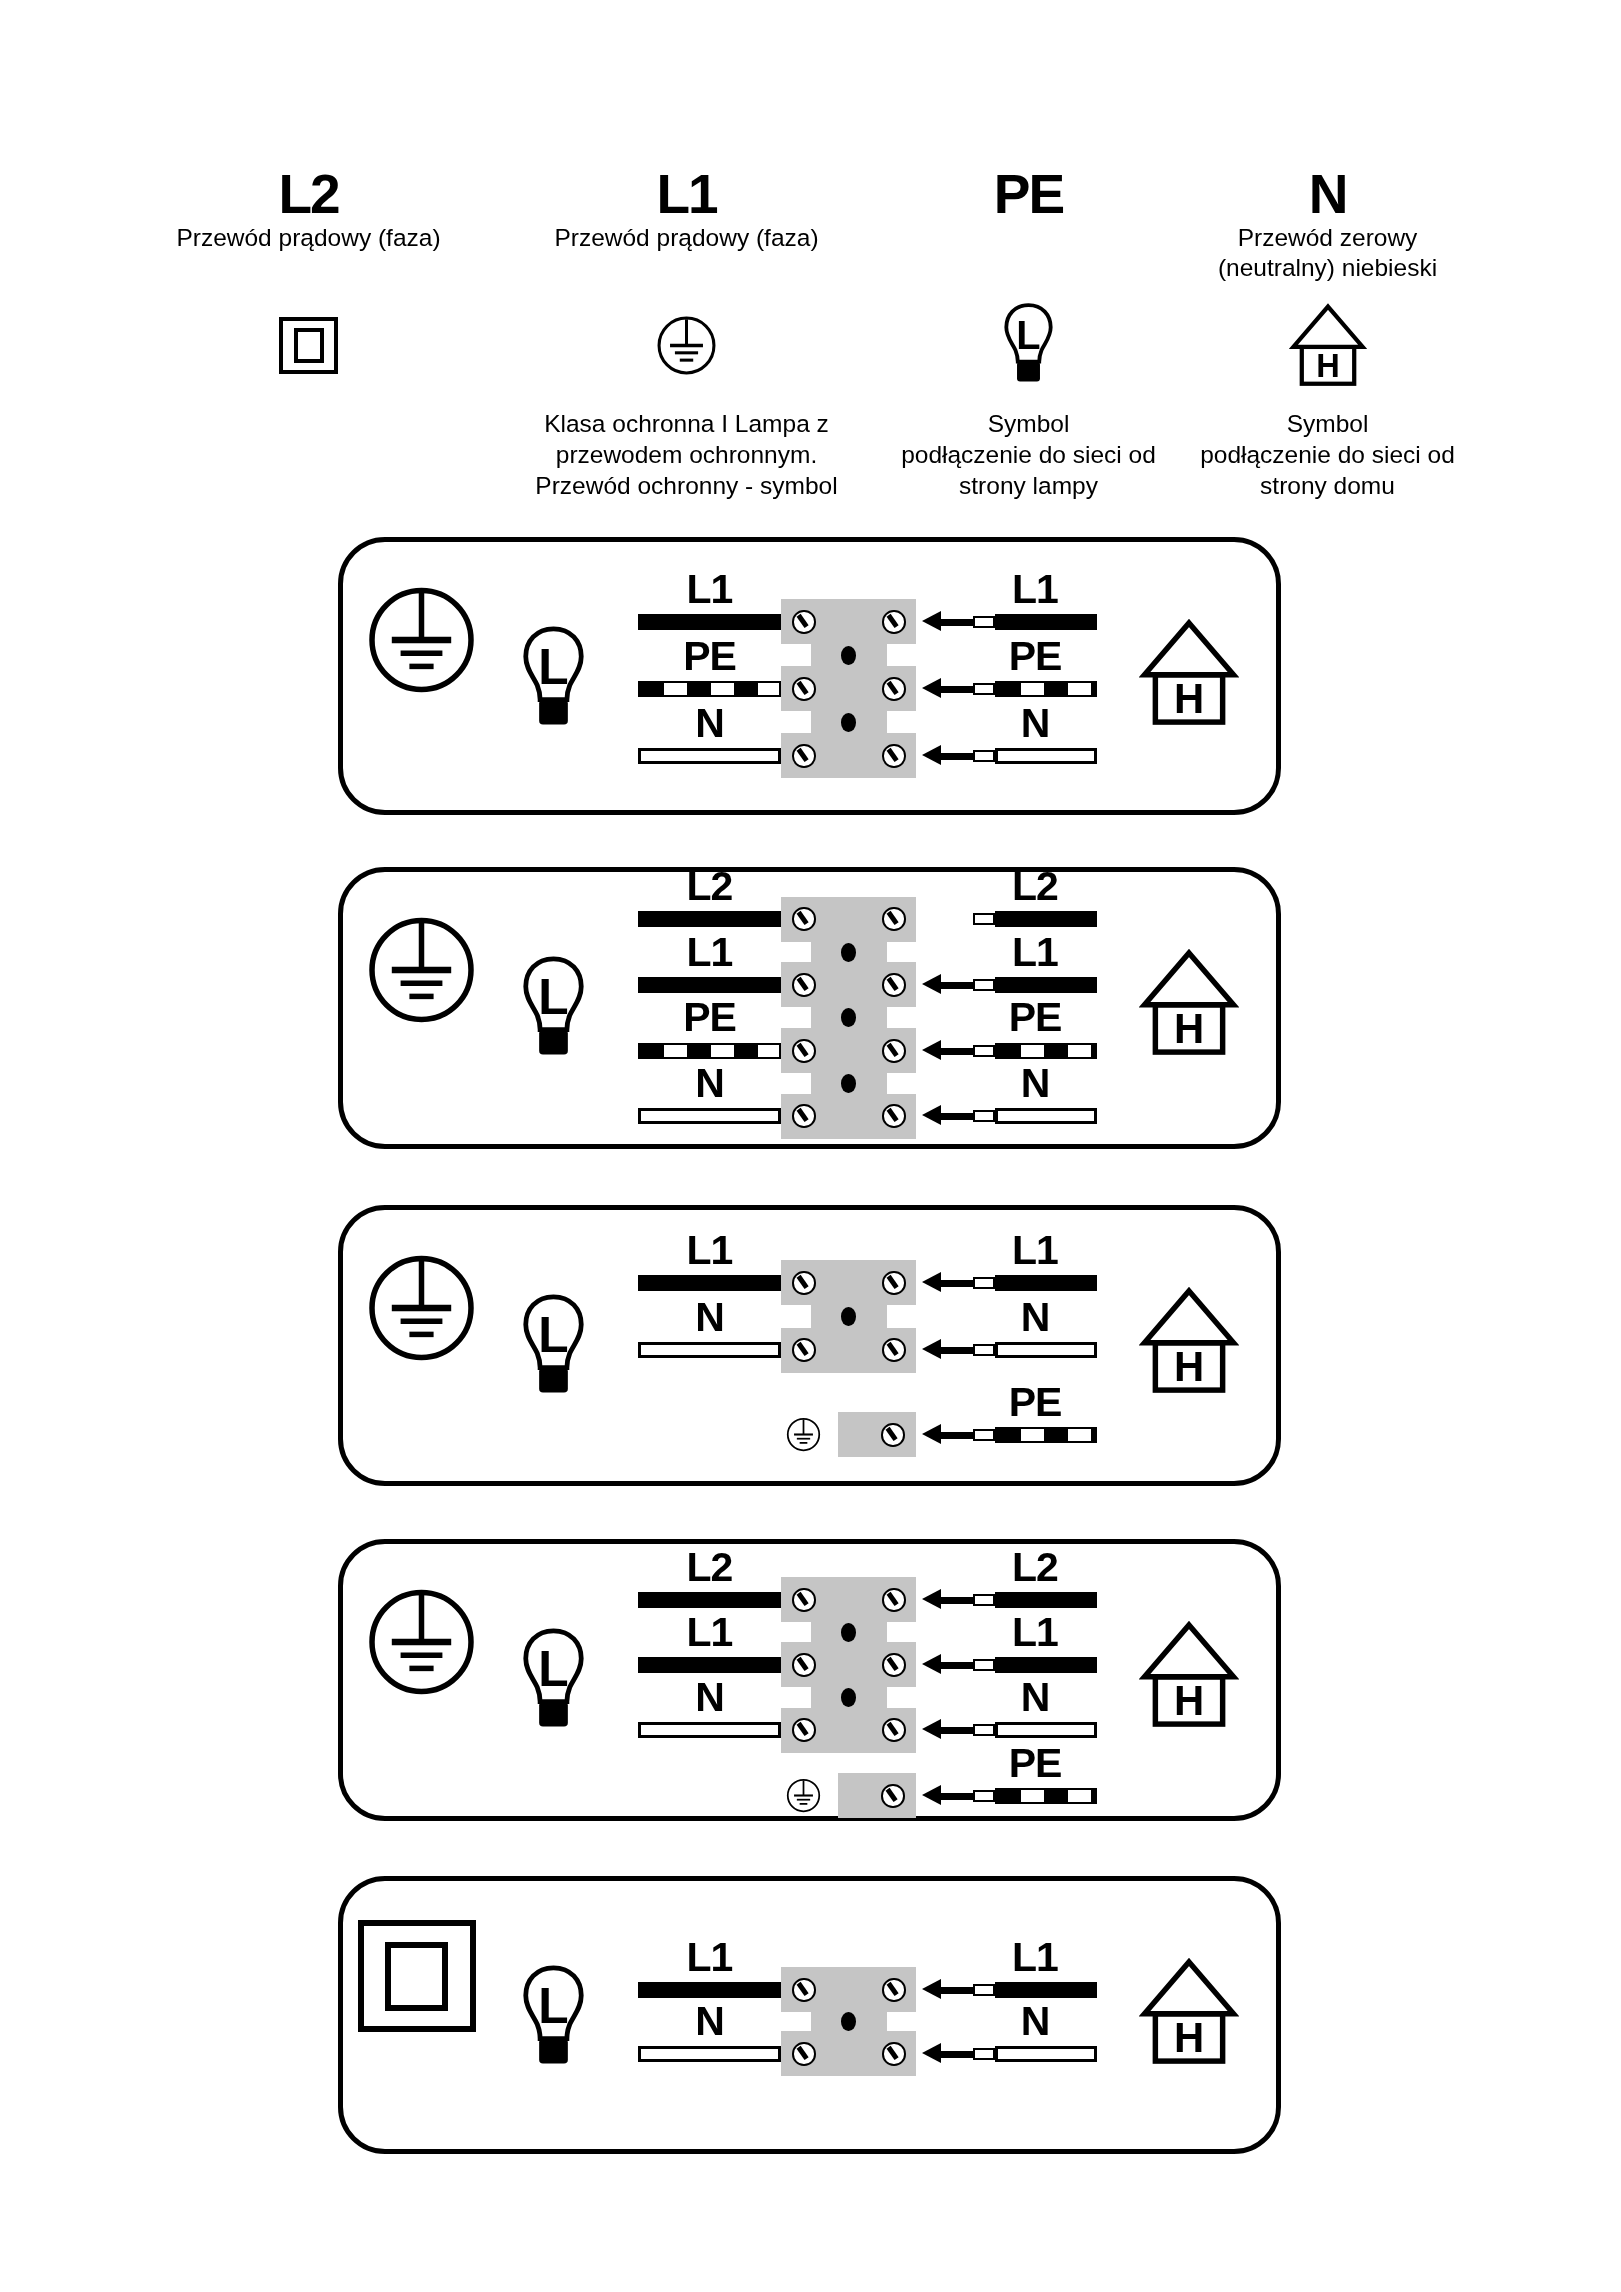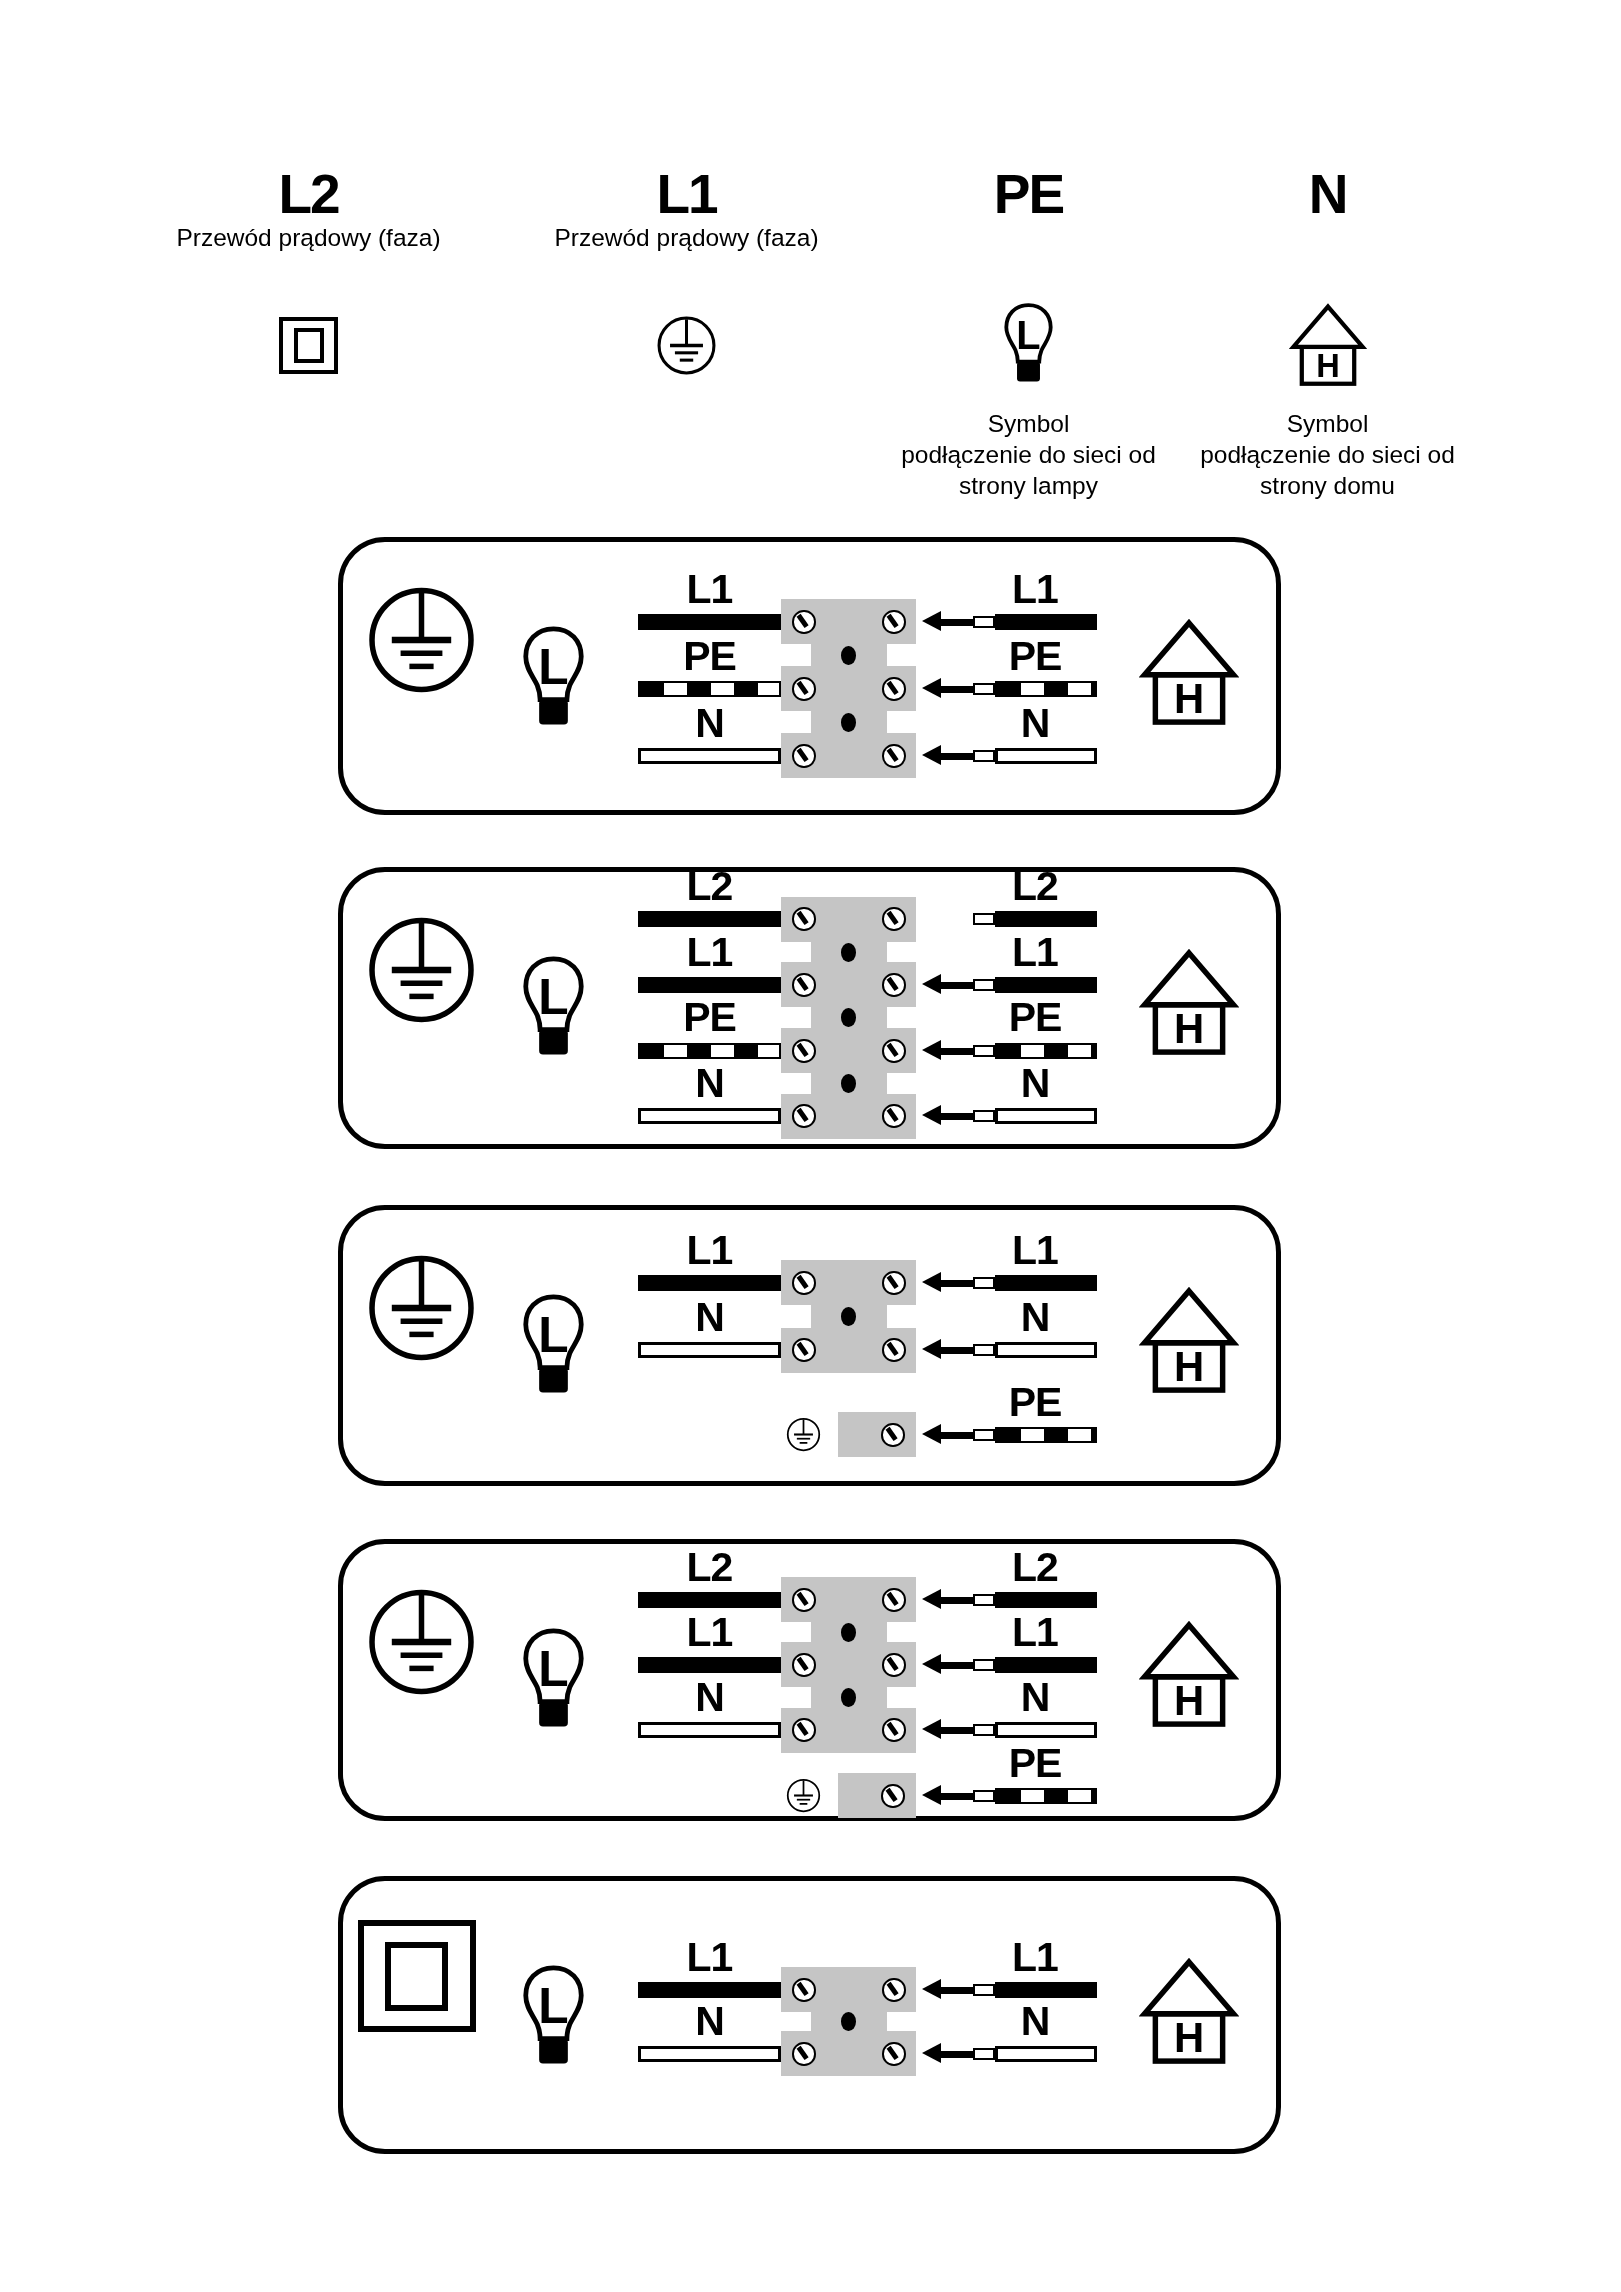--- a/index.html
+++ b/index.html
@@ -70,38 +70,43 @@
     <div class="hdr-sub">Przewód prądowy (faza)</div>
     <div class="hdr-icon">
       <svg viewBox="0 0 100 100" width="61" height="61">
         <circle cx="50" cy="50" r="45" fill="#fff" stroke="#000" stroke-width="5"></circle>
         <line x1="50" y1="7" x2="50" y2="50" stroke="#000" stroke-width="5"></line>
         <line x1="23" y1="50" x2="77" y2="50" stroke="#000" stroke-width="6"></line>
         <line x1="31" y1="62" x2="69" y2="62" stroke="#000" stroke-width="5"></line>
         <line x1="39" y1="74" x2="61" y2="74" stroke="#000" stroke-width="5"></line>
       </svg>
     </div>
+    <div class="hdr-caption">Klasa ochronna I Lampa z
+przewodem ochronnym.
+Przewód ochronny - symbol</div>
   </div>
 
   <div class="hdr-col" style="left:867px;width:323px">
     <div class="hdr-title">PE</div>
     <div class="hdr-icon">
       <svg viewBox="0 0 70 115" width="55" height="88">
         <path d="M35 4 C17 4 6 17 6 33 C6 46 14 54 18 63 C20 68 21 72 21 78 L49 78 C49 72 50 68 52 63 C56 54 64 46 64 33 C64 17 53 4 35 4 Z" fill="#fff" stroke="#000" stroke-width="5"></path>
         <rect x="20" y="78" width="30" height="26" rx="4" fill="#000"></rect>
         <text x="35" y="62" text-anchor="middle" font-size="52" font-weight="bold" fill="#000">L</text>
       </svg>
     </div>
     <div class="hdr-caption">Symbol
 podłączenie do sieci od
 strony lampy</div>
   </div>
 
   <div class="hdr-col" style="left:1166px;width:323px">
     <div class="hdr-title">N</div>
+    <div class="hdr-sub">Przewód zerowy
+(neutralny) niebieski</div>
     <div class="hdr-icon">
       <svg viewBox="0 0 110 120" width="78" height="85">
         <rect x="18" y="62" width="74" height="52" fill="#fff" stroke="#000" stroke-width="6"></rect>
         <polygon points="55,5 104,62 6,62" fill="#fff" stroke="#000" stroke-width="6"></polygon>
         <text x="55" y="104" text-anchor="middle" font-size="46" font-weight="bold" fill="#000">H</text>
       </svg>
     </div>
     <div class="hdr-caption">Symbol
 podłączenie do sieci od
 strony domu</div>

